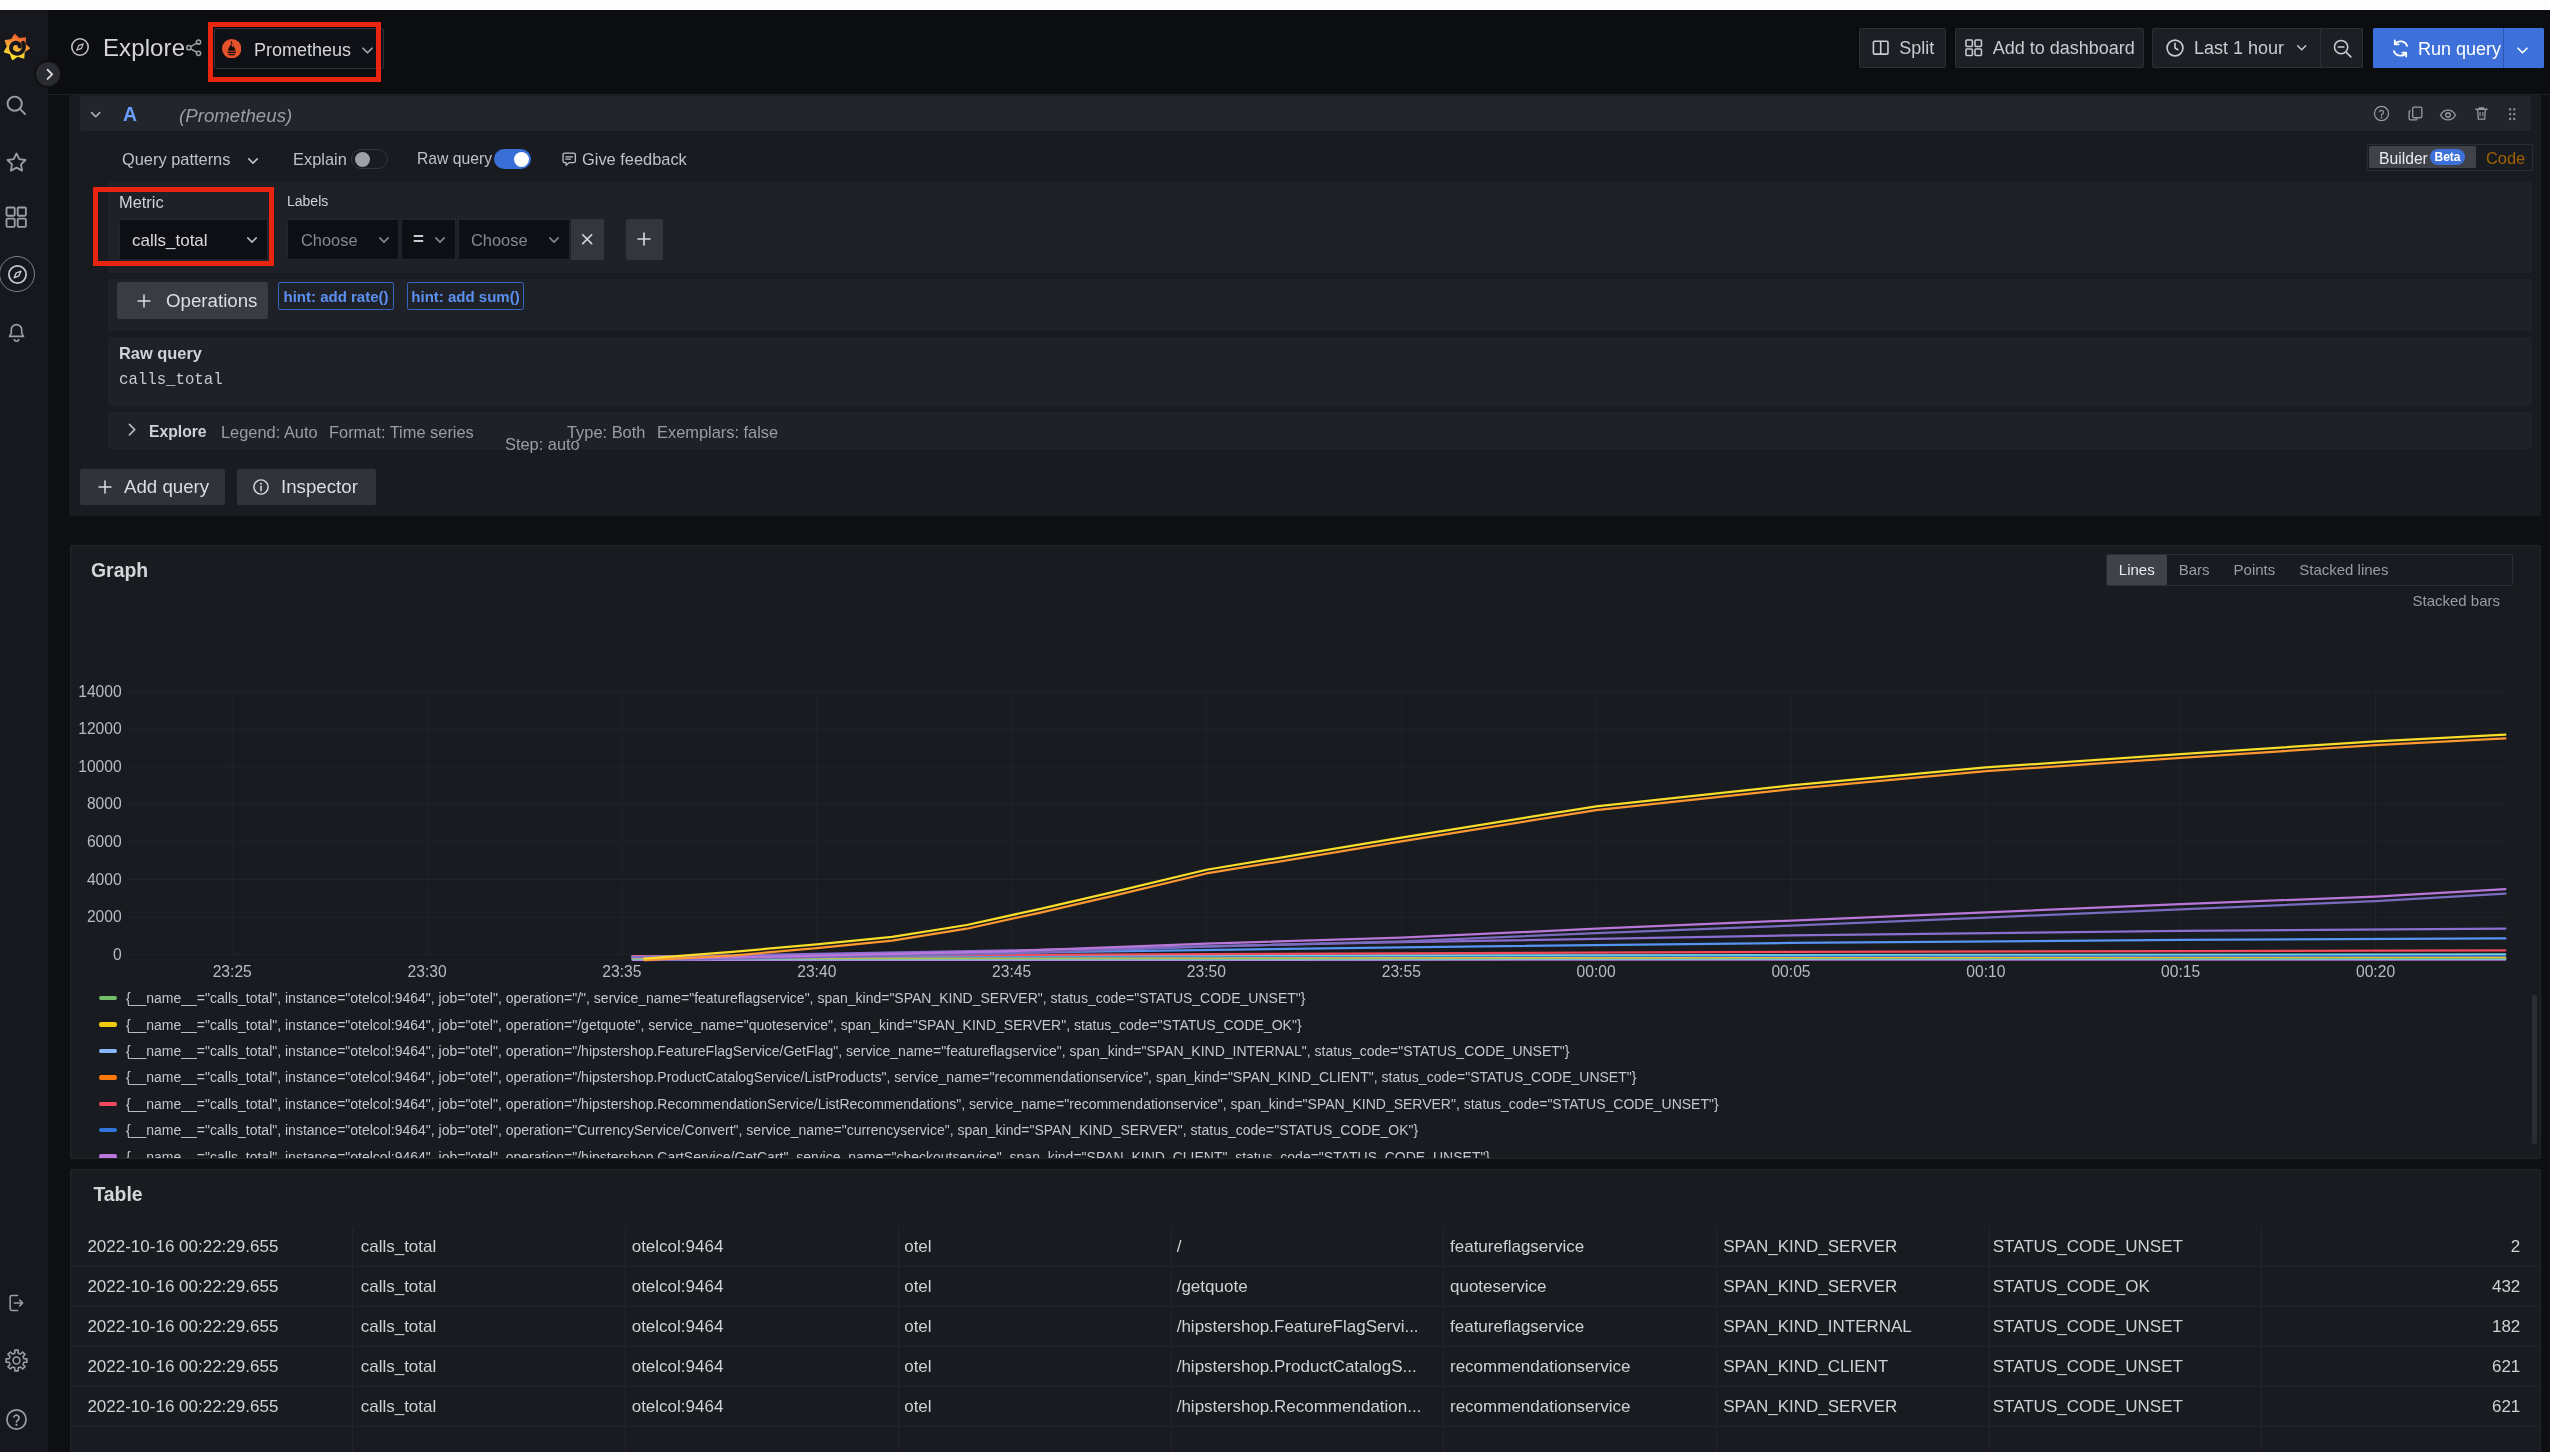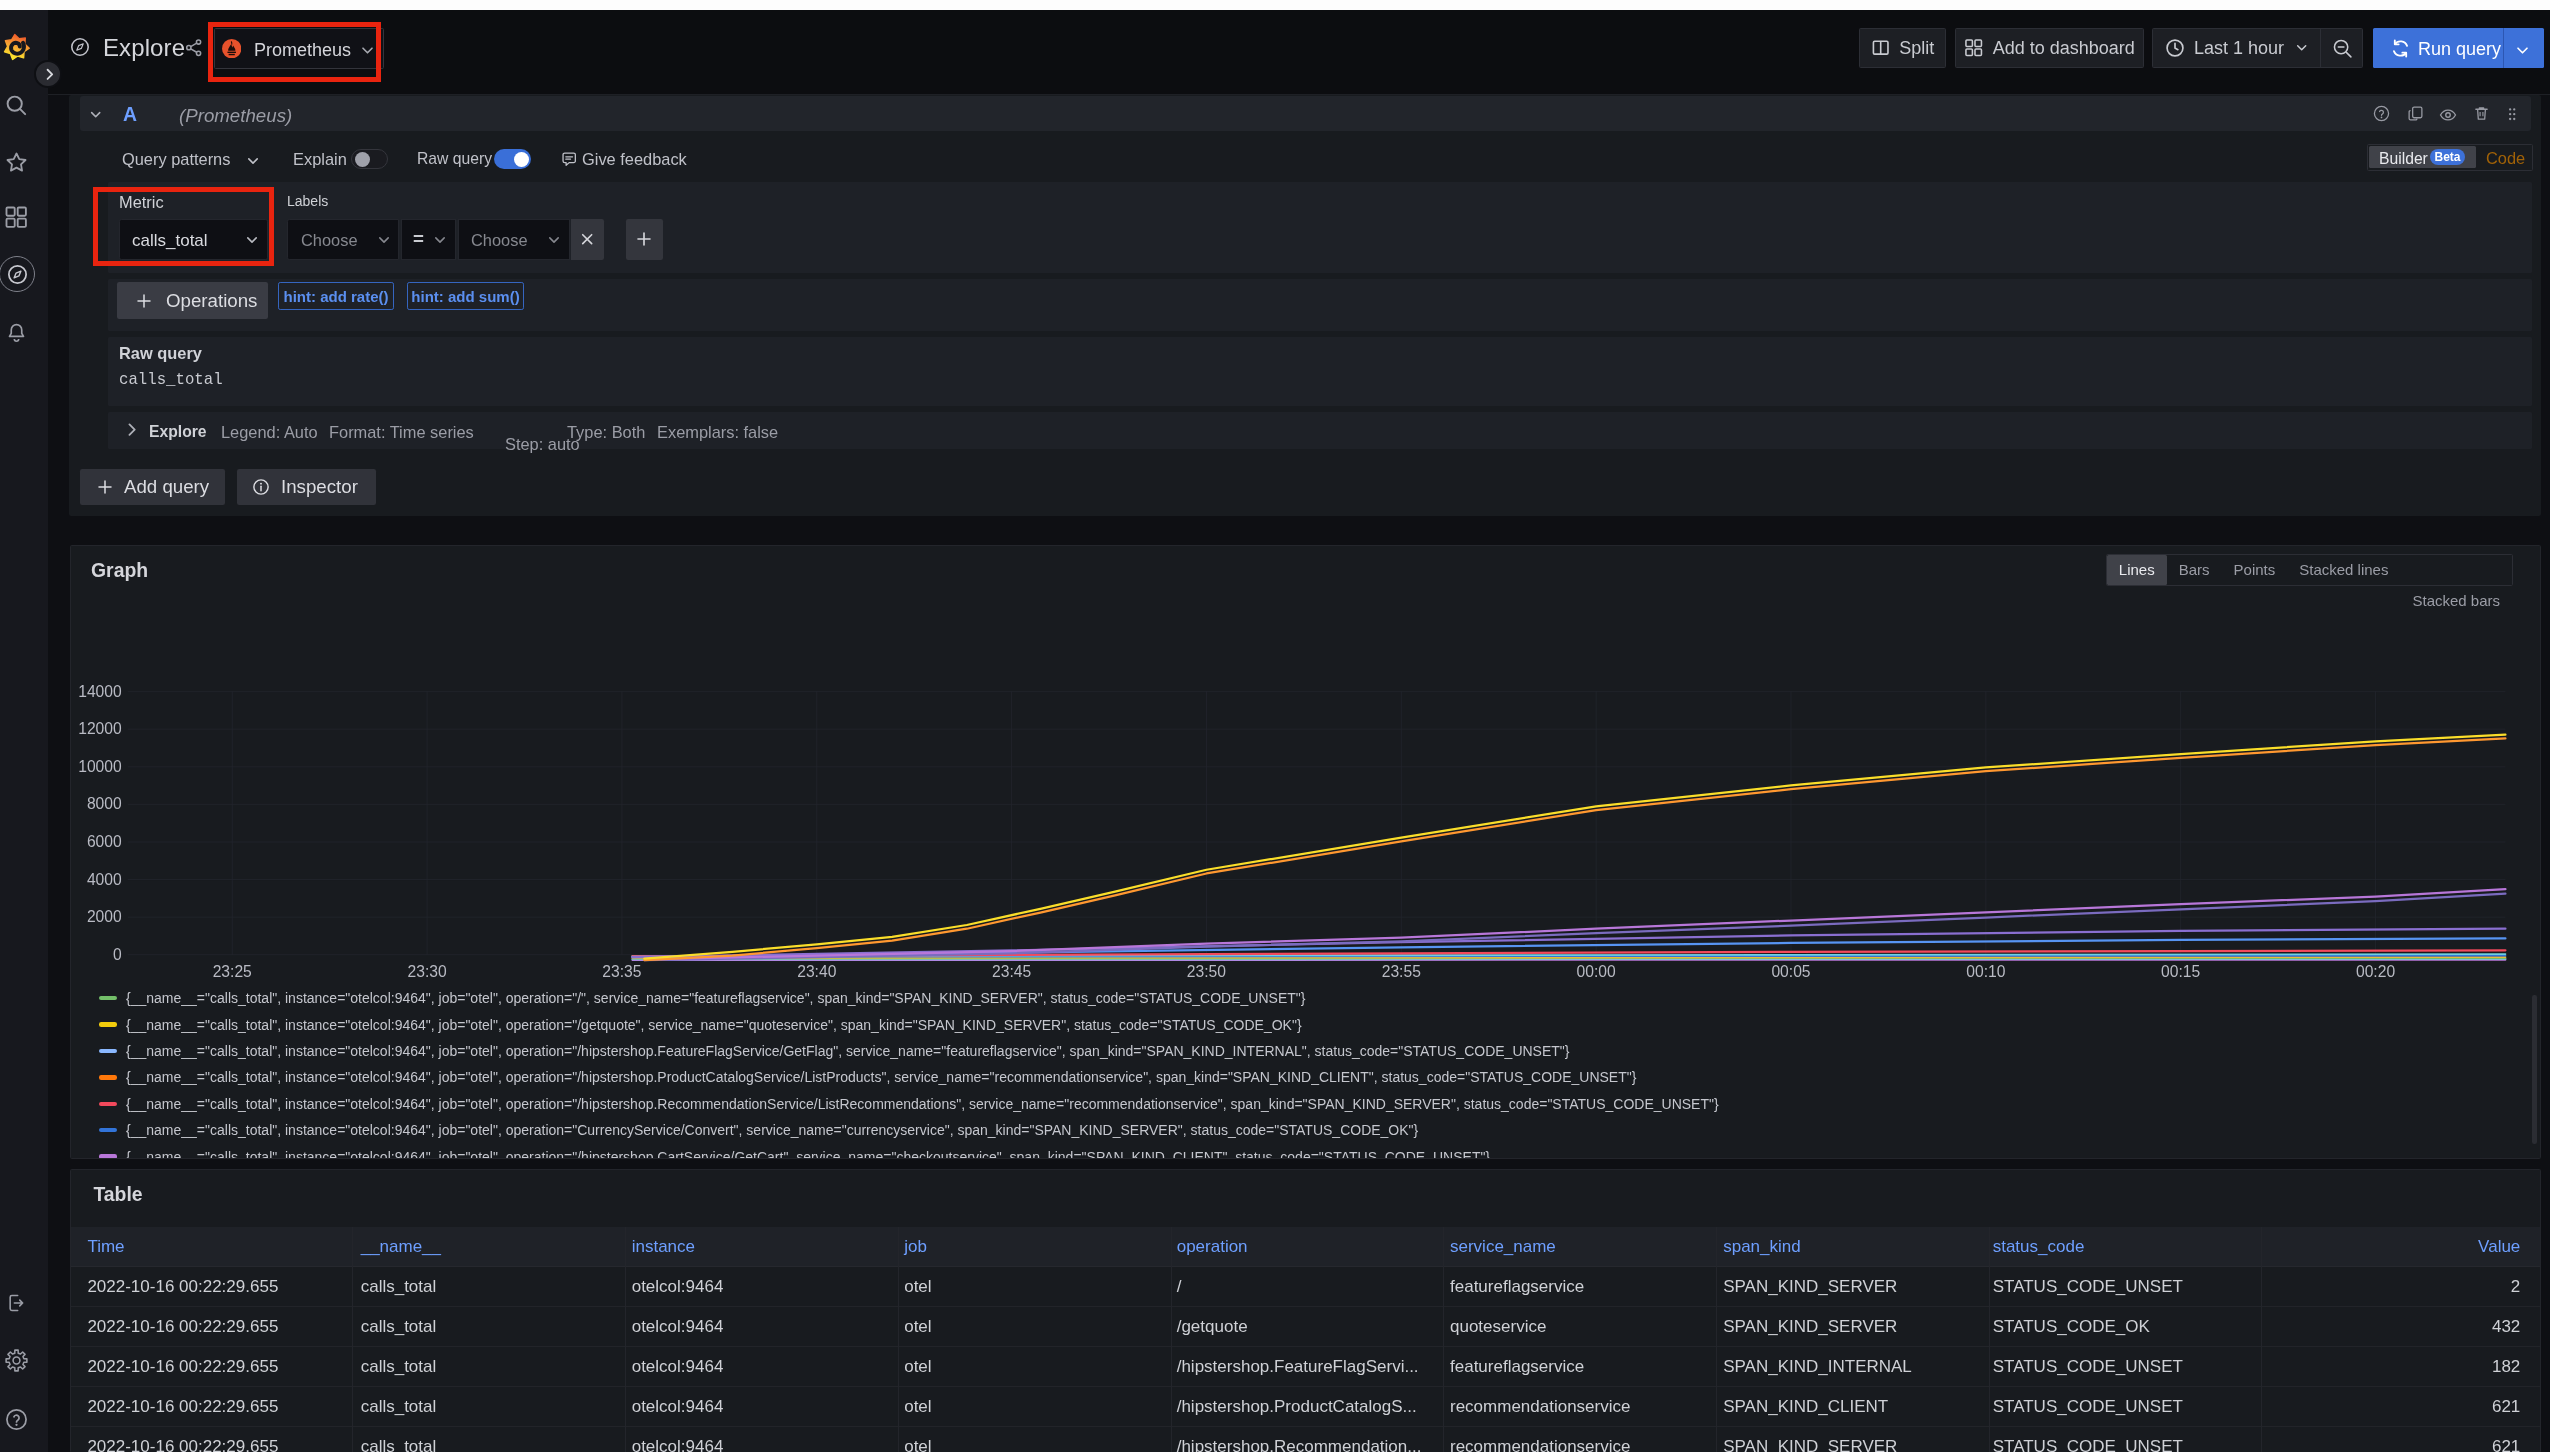--- a/index.html
+++ b/index.html
@@ -392,31 +392,20 @@
     <div class="abs" style="left:22.4px;top:12.7px;font-size:19.4px;font-weight:600;color:#d5d6db;">Table</div>
     <div class="abs" style="left:281px;top:57px;width:0.7px;height:227px;background:#23252b;z-index:5;"></div>
     <div class="abs" style="left:554px;top:57px;width:0.7px;height:227px;background:#23252b;z-index:5;"></div>
     <div class="abs" style="left:827px;top:57px;width:0.7px;height:227px;background:#23252b;z-index:5;"></div>
     <div class="abs" style="left:1100px;top:57px;width:0.7px;height:227px;background:#23252b;z-index:5;"></div>
     <div class="abs" style="left:1372px;top:57px;width:0.7px;height:227px;background:#23252b;z-index:5;"></div>
     <div class="abs" style="left:1645px;top:57px;width:0.7px;height:227px;background:#23252b;z-index:5;"></div>
     <div class="abs" style="left:1918px;top:57px;width:0.7px;height:227px;background:#23252b;z-index:5;"></div>
     <div class="abs" style="left:2190px;top:57px;width:0.7px;height:227px;background:#23252b;z-index:5;"></div>
     <div class="abs" style="left:0;top:57px;width:2471px;height:231px;font-size:17px;color:#cfd1d6;">
-      <div style="display:flex;height:40px;align-items:center;background:#1f2228;border-bottom:0.7px solid #26282e;color:#6e9fff;">
-        <div style="width:274px;padding-left:16.4px;">Time</div>
-          <div style="width:274px;padding-left:15.7px;">__name__</div>
-          <div style="width:274px;padding-left:12.7px;">instance</div>
-          <div style="width:274px;padding-left:11.2px;">job</div>
-          <div style="width:274px;padding-left:9.7px;">operation</div>
-          <div style="width:274px;padding-left:9px;">service_name</div>
-          <div style="width:274px;padding-left:8.2px;">span_kind</div>
-          <div style="width:274px;padding-left:3.7px;">status_code</div>
-          <div style="flex:1;text-align:right;padding-right:21.7px;">Value</div>
-      </div>
       <div class="trow" style="display:flex;height:40px;align-items:center;border-bottom:0.7px solid #222429;">
         <div style="width:274px;padding-left:16.4px;">2022-10-16 00:22:29.655</div>
           <div style="width:274px;padding-left:15.7px;">calls_total</div>
           <div style="width:274px;padding-left:12.7px;">otelcol:9464</div>
           <div style="width:274px;padding-left:11.2px;">otel</div>
           <div style="width:274px;padding-left:9.7px;">/</div>
           <div style="width:274px;padding-left:9px;">featureflagservice</div>
           <div style="width:274px;padding-left:8.2px;">SPAN_KIND_SERVER</div>
           <div style="width:274px;padding-left:3.7px;">STATUS_CODE_UNSET</div>
           <div style="flex:1;text-align:right;padding-right:21.7px;">2</div>

